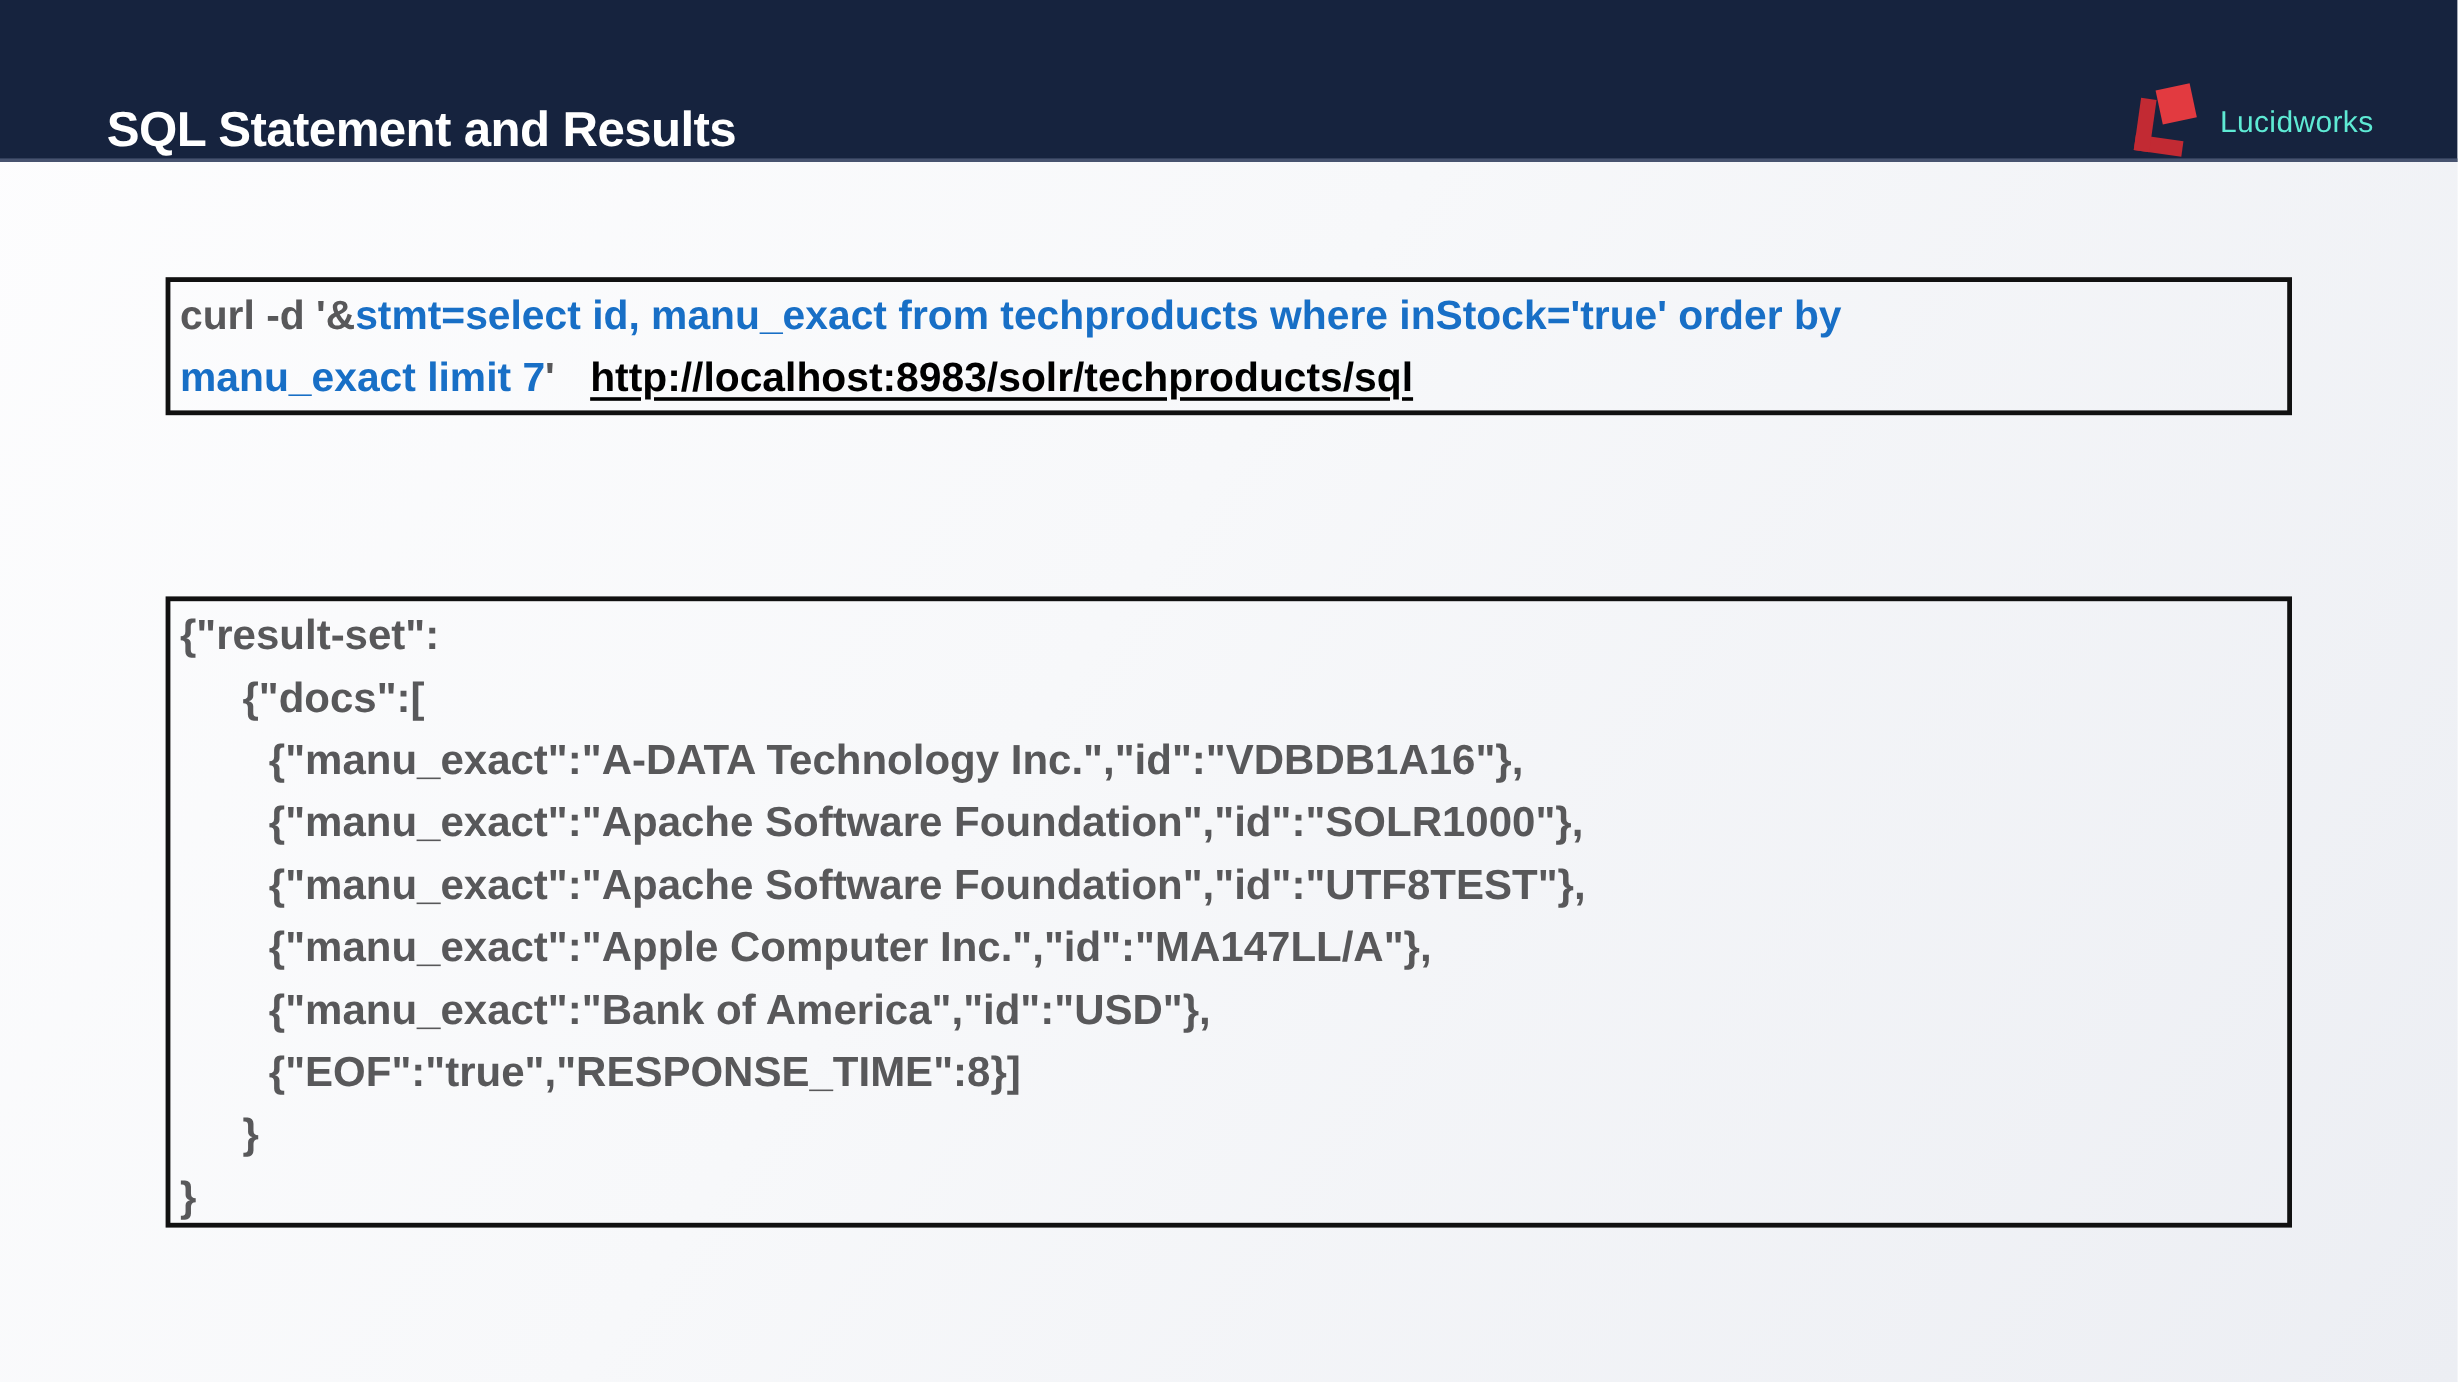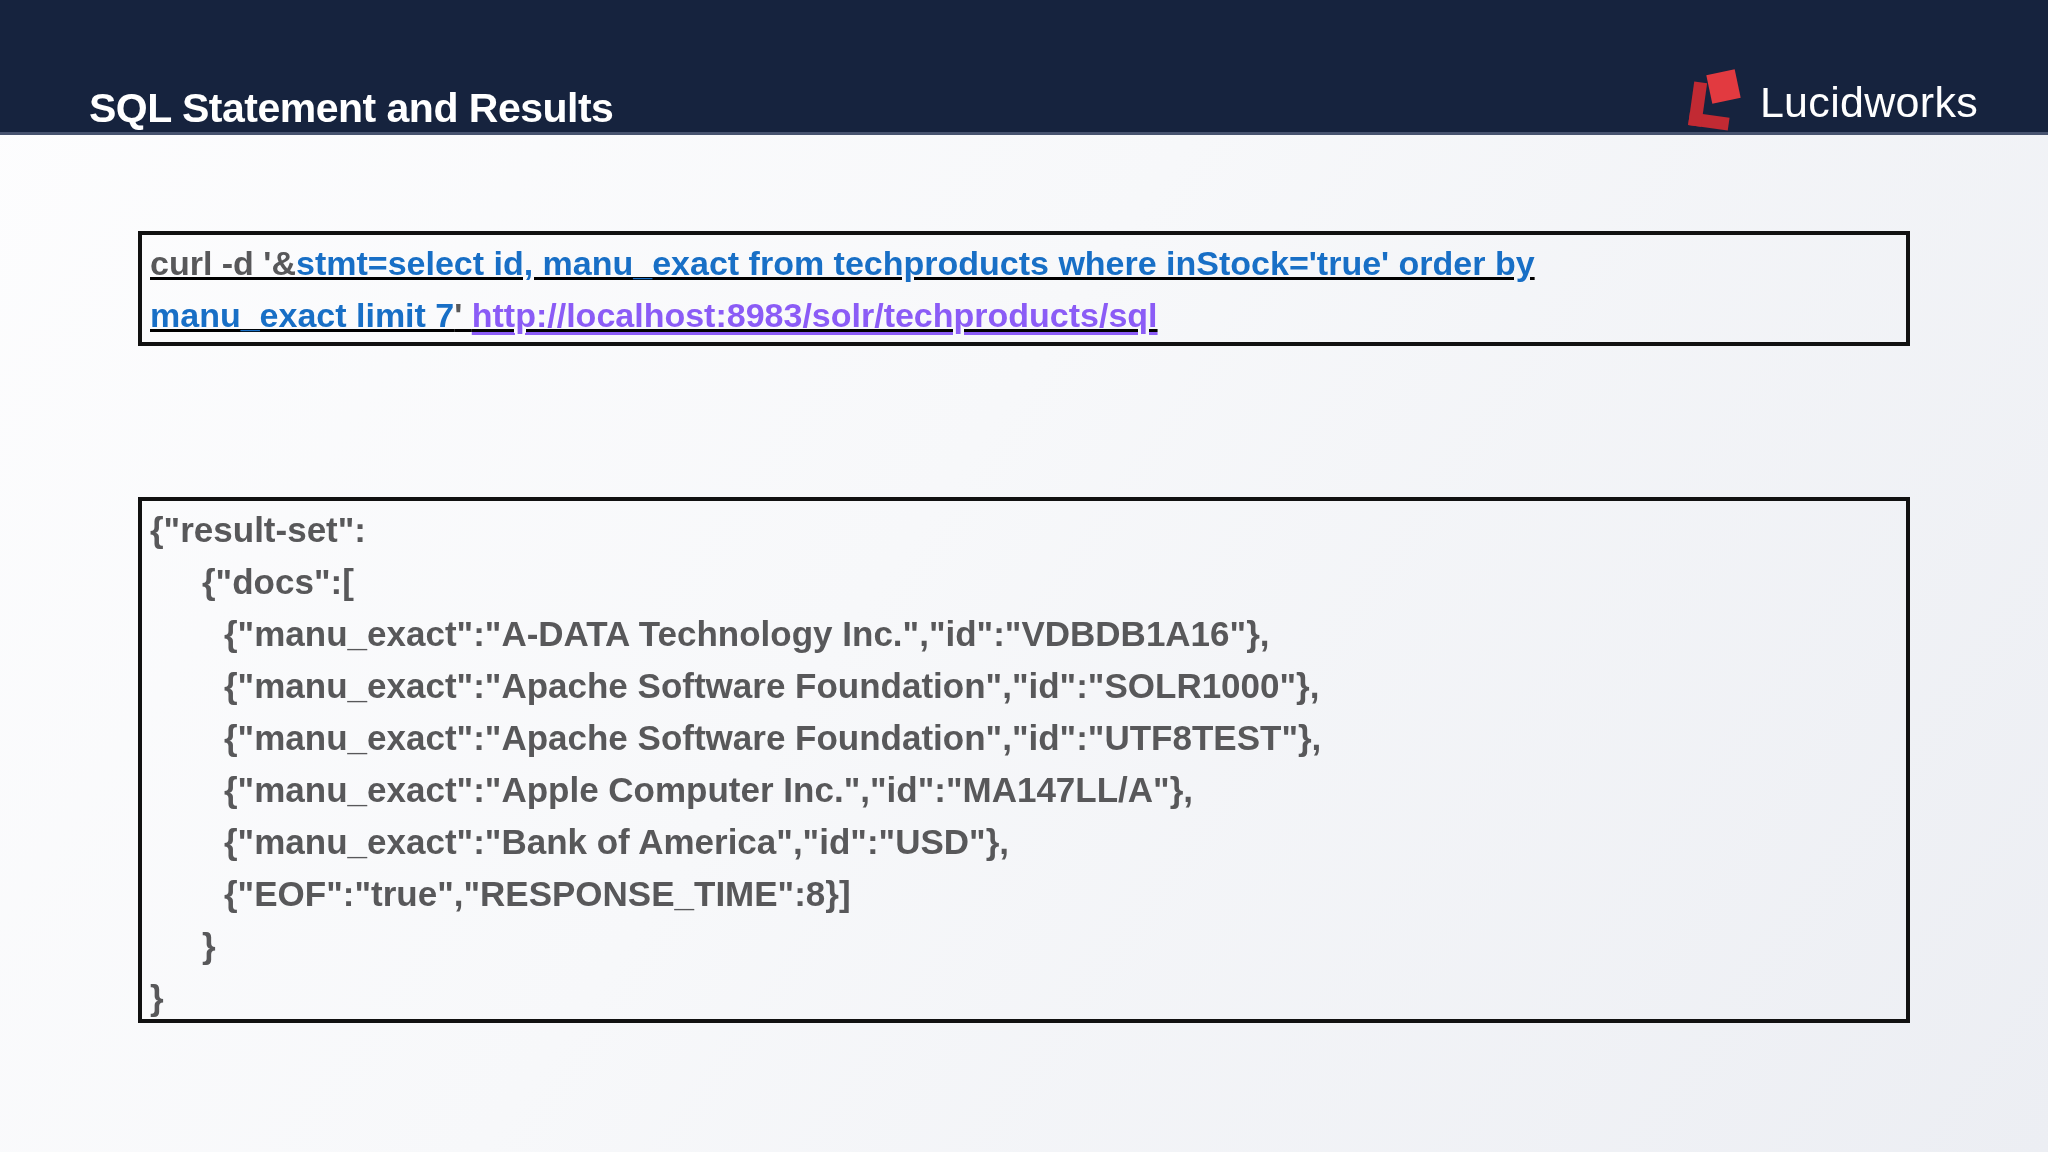--- a/index.html
+++ b/index.html
@@ -47,61 +47,61 @@
     transform: rotate(8deg);
   }
   .mark-square {
     position: absolute;
     right: 2px; top: 0px;
     width: 29px; height: 29px;
     background: #e23a40;
     transform: rotate(-12deg);
   }
   .brand-text {
-    color: #ffffff;
-    font-size: 43px;
+    color: #5eead4;
+    font-size: 25px;
     font-weight: 500;
     letter-spacing: 0.3px;
   }
 
   
   .code-box {
     position: absolute;
     left: 138px;
     width: 1772px;
     border: 4px solid #111111;
     background: transparent;
   }
   .command-box {
     top: 231px;
     height: 115px;
     padding: 2px 6px;
-    text-decoration: underline;
   }
   .results-box {
     top: 497px;
     height: 526px;
     padding-top: 3px;
   }
 
   .cmd-line {
     font-size: 34px;
     font-weight: 700;
     line-height: 52px;
     white-space: pre;
     color: #58585a;
     padding-left: 2px;
   }
   .seg-gray { color: #58585a; }
   .seg-blue { color: #186fc6; }
   .seg-url  {
-    color: #8b5cf6;
+    color: #000000;
     text-decoration: underline;
     text-decoration-thickness: 3px;
     text-underline-offset: 5px;
+    margin-left: 20px;
   }
 
   .res-line {
     font-size: 35px;
     font-weight: 700;
     line-height: 52px;
     color: #58585a;
     white-space: pre;
   }
   .indent-0 { padding-left: 8px; }

